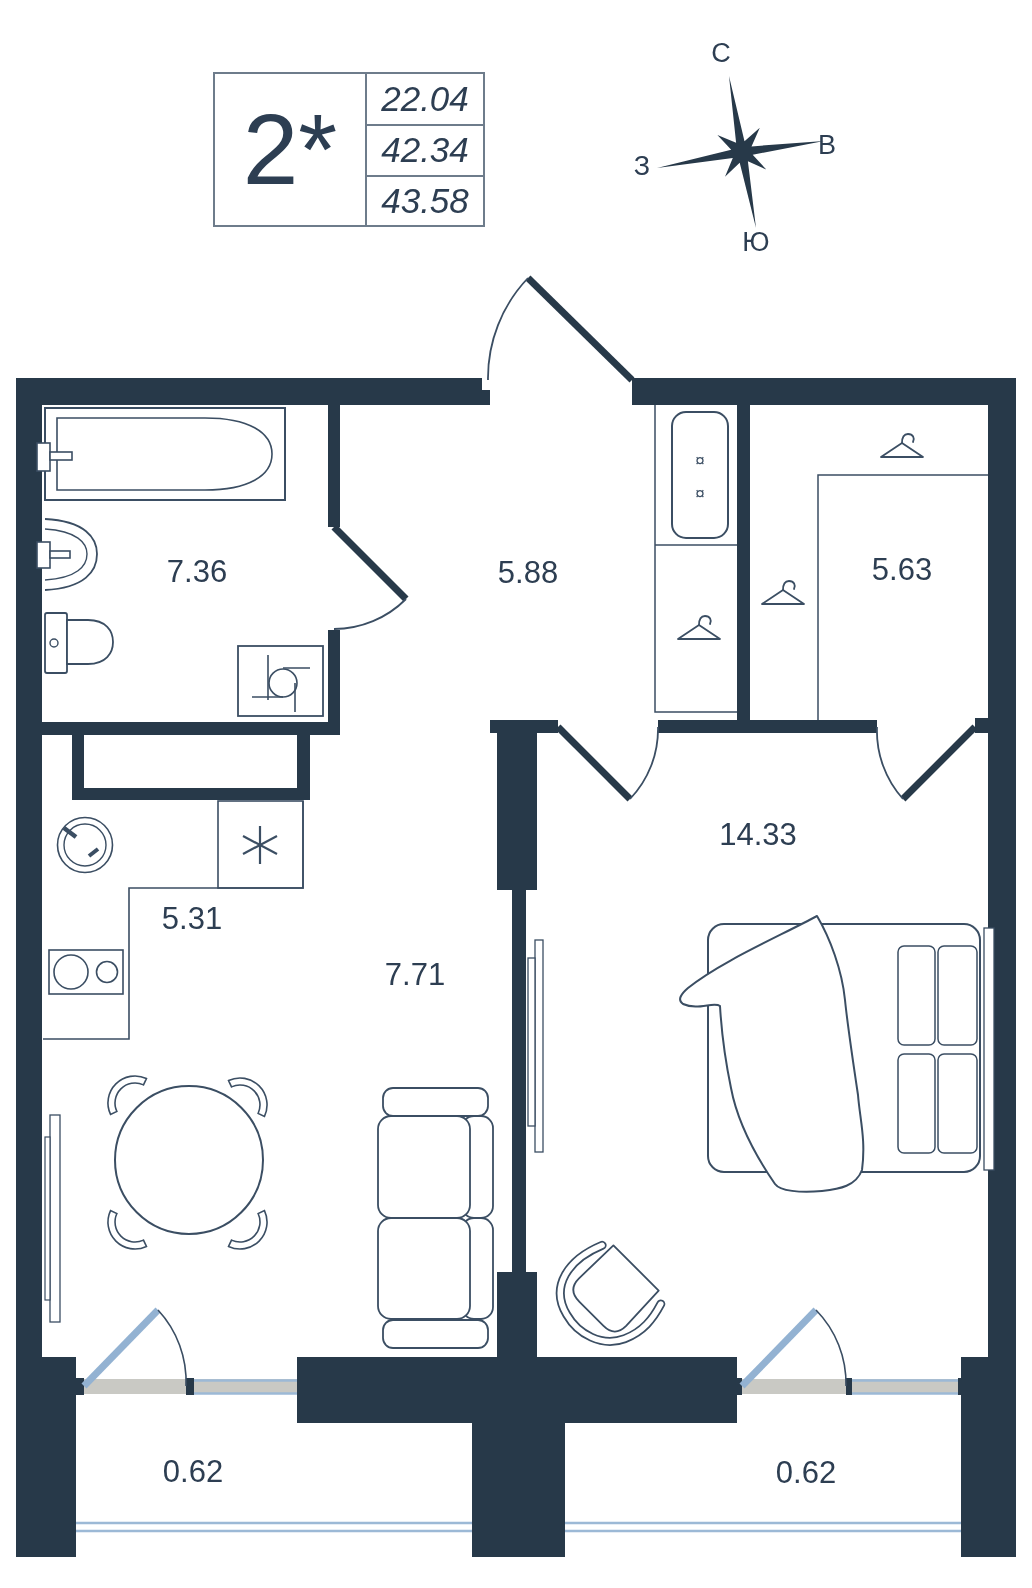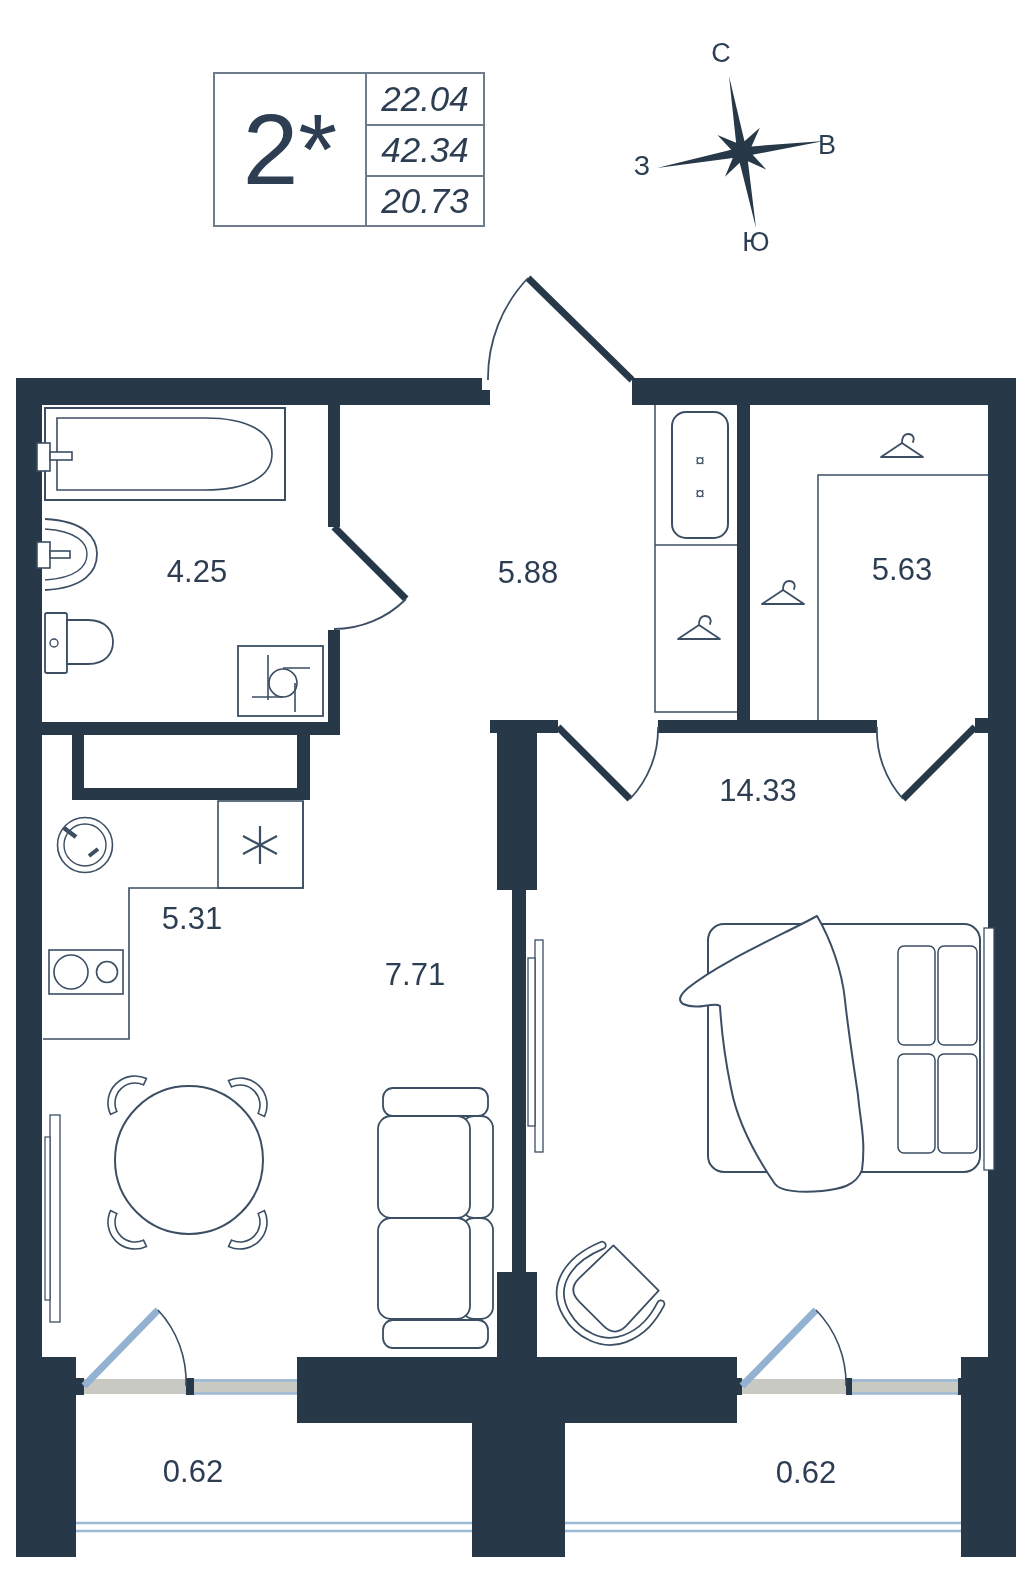--- a/index.html
+++ b/index.html
@@ -234,30 +234,30 @@
         <rect x="898" y="1054" width="37" height="99" rx="6"></rect>
         <rect x="938" y="1054" width="39" height="99" rx="6"></rect>
       </g>
     </g>
   </svg>
 
   <div class="legend">
     <div class="legend-left">2*</div>
     <div class="legend-cell first">22.04</div>
     <div class="legend-cell">42.34</div>
-    <div class="legend-cell">20.73</div>
+    <div class="legend-cell">43.58</div>
   </div>
 
   <div class="compass-letter" style="left:721px;top:53px">С</div>
   <div class="compass-letter" style="left:827px;top:145px">В</div>
   <div class="compass-letter" style="left:642px;top:166px">З</div>
   <div class="compass-letter" style="left:756px;top:242px">Ю</div>
 
-  <div class="label" style="left:197px;top:572px">4.25</div>
+  <div class="label" style="left:197px;top:572px">7.36</div>
   <div class="label" style="left:528px;top:573px">5.88</div>
   <div class="label" style="left:902px;top:570px">5.63</div>
   <div class="label" style="left:192px;top:919px">5.31</div>
   <div class="label" style="left:415px;top:975px">7.71</div>
-  <div class="label" style="left:758px;top:791px">14.33</div>
+  <div class="label" style="left:758px;top:835px">14.33</div>
   <div class="label" style="left:193px;top:1472px">0.62</div>
   <div class="label" style="left:806px;top:1473px">0.62</div>
 
 </div>
 
 </body></html>

